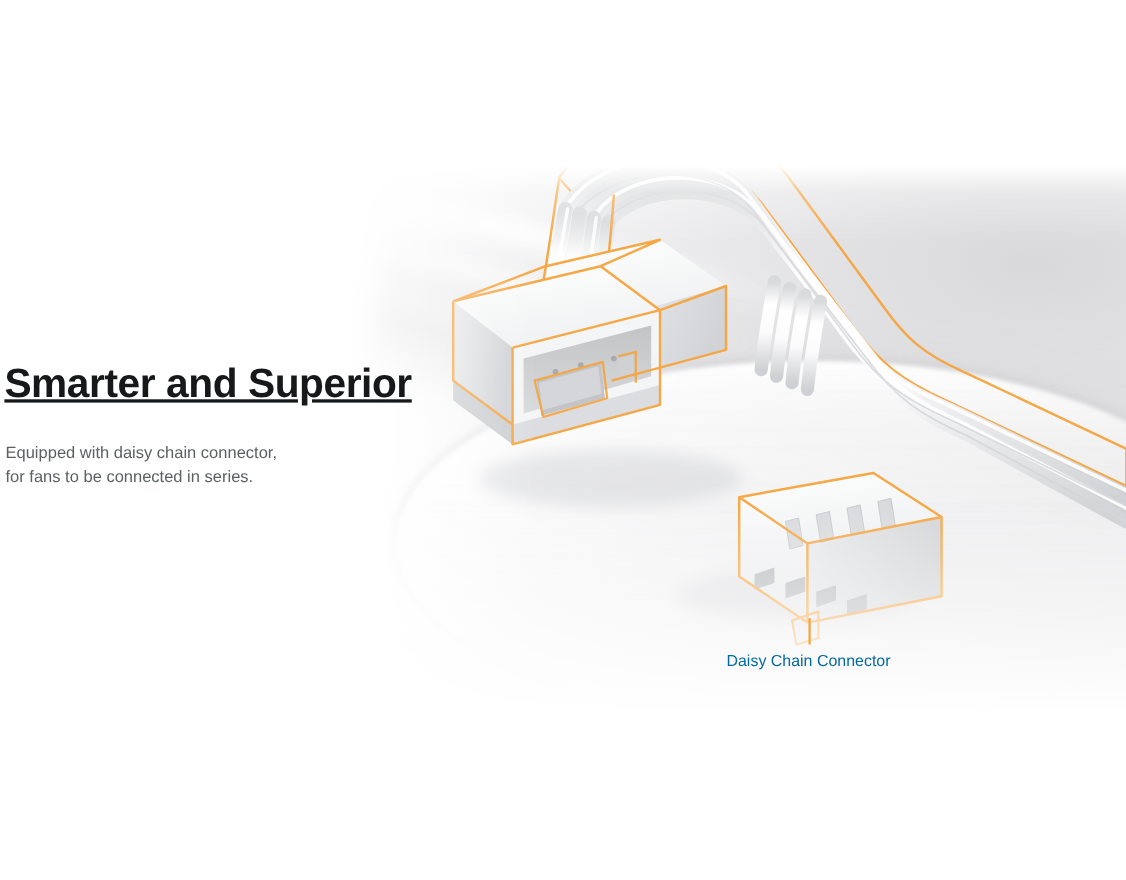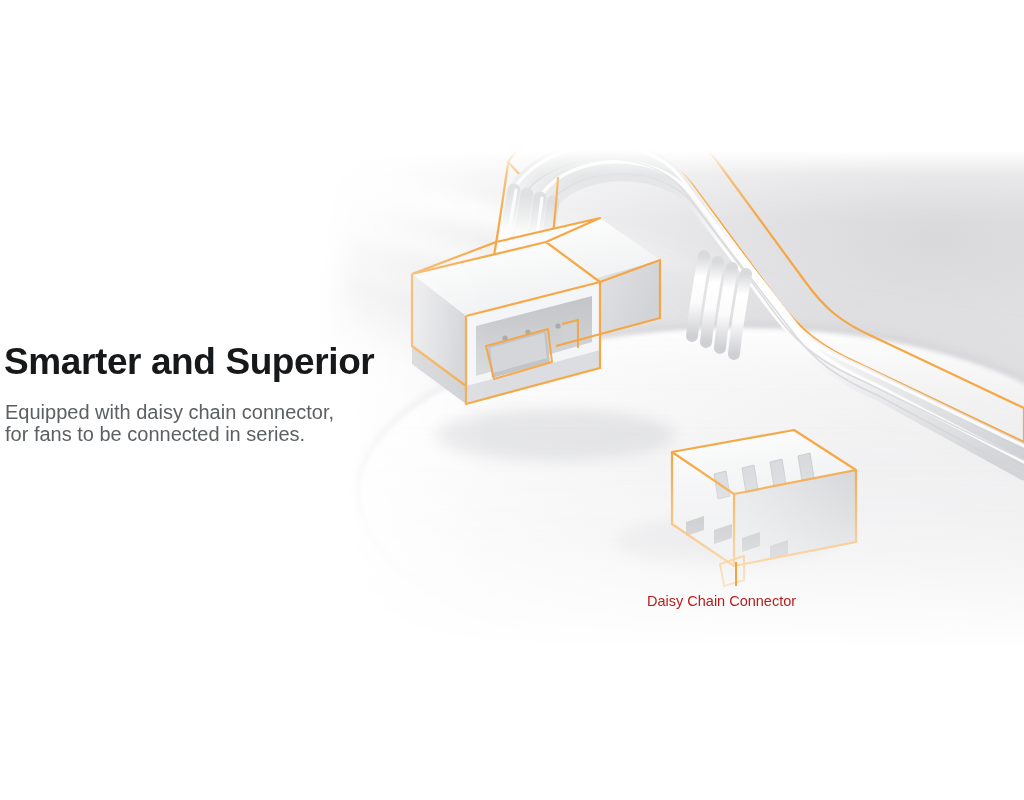--- a/index.html
+++ b/index.html
@@ -85,55 +85,56 @@
     left: 0; top: 0;
     width: 724px;
     height: 500px;
     overflow: visible;
   }
 
   
   .headline {
     position: absolute;
     left: 4px;
-    top: 341px;
+    top: 328px;
     font-size: 37px;
     font-weight: bold;
     color: #16181a;
     letter-spacing: -0.4px;
     white-space: nowrap;
+    text-decoration: underline;
   }
   .body-copy {
     position: absolute;
     left: 5px;
     top: 401px;
-    font-size: 20px;
+    font-size: 15px;
     line-height: 22px;
     color: #5c6063;
     white-space: nowrap;
   }
   .body-copy div { white-space: pre; }
 
   
   .callout-line {
     position: absolute;
     left: 735px;
     top: 562px;
     width: 2px;
     height: 24px;
     background: #f5a33c;
   }
   .callout-label {
     position: absolute;
     left: 647px;
     top: 593px;
     width: 176px;
-    text-align: left;
+    text-align: center;
     font-size: 14.5px;
-    color: #b91c1c;
+    color: #0369a1;
     white-space: nowrap;
   }
 </style>
 </head>
 <body>
 
 <div id="stage">
 
   <div class="photo-scene">
 

